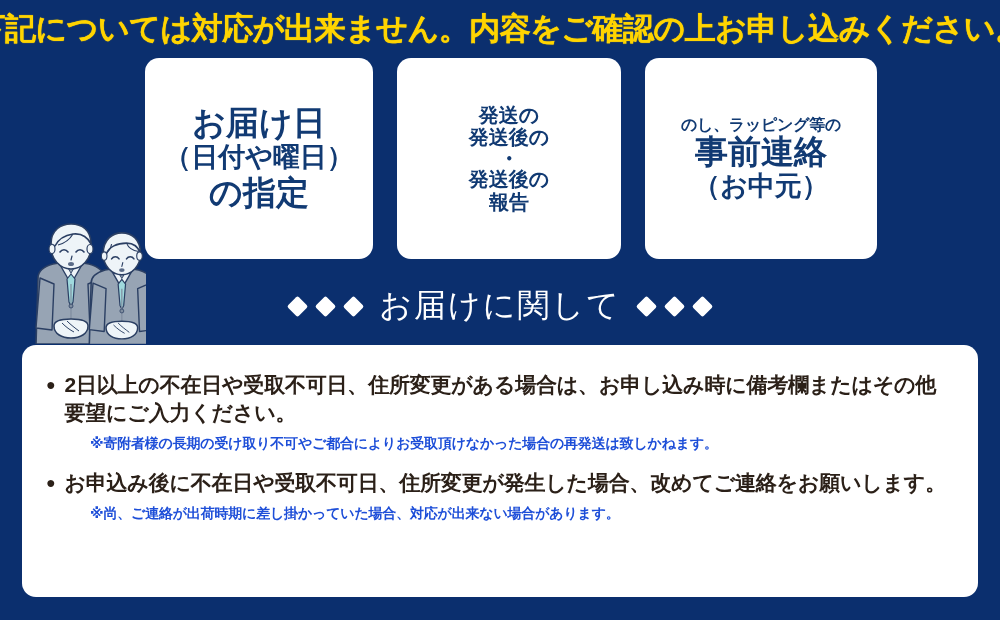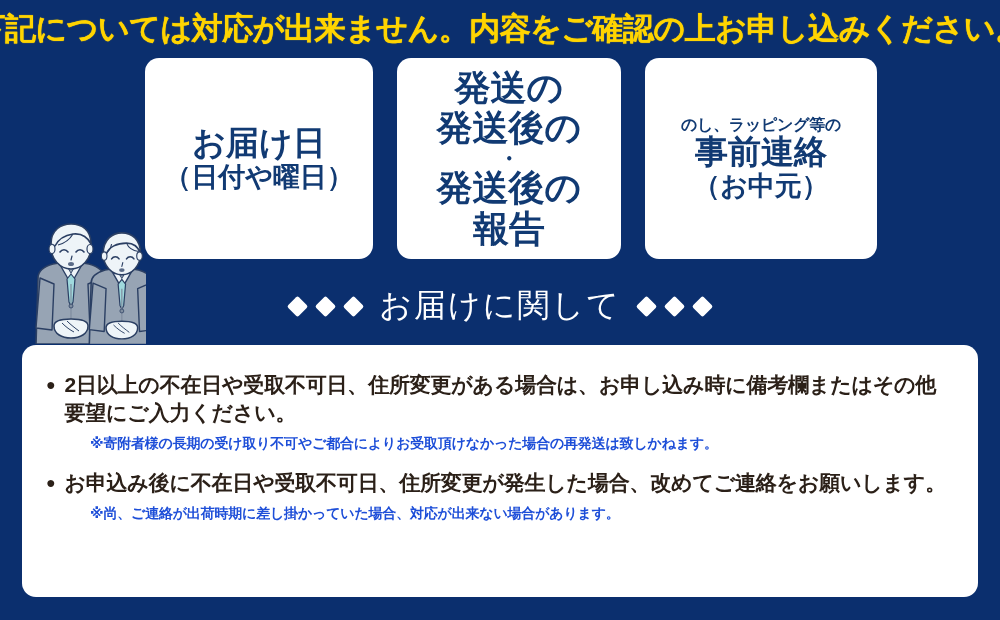--- a/index.html
+++ b/index.html
@@ -43,21 +43,21 @@
     color:#113a73;
     text-align:center;
     line-height:1.12;
     padding:6px 4px;
   }
   #card-delivery-date{ width:228px; }
   #card-shipping-notice{ width:224px; }
   #card-gift-wrapping{ width:232px; }
 
   .card-line-xl{ font-size:33px; font-weight:bold; letter-spacing:0px; }
-  .card-line-lg{ font-size:36px; font-weight:bold; }
+  .card-line-lg{ font-size:20px; font-weight:bold; }
   .card-line-md{ font-size:27px; font-weight:bold; }
   .card-line-sm{ font-size:16px; font-weight:bold; letter-spacing:-0.3px; }
   .card-dot{ font-size:22px; font-weight:bold; line-height:0.9; }
   .sp-top{ margin-top:3px; }
 
   
   #people-illustration{
     position:absolute; left:26px; top:222px;
     width:120px; height:122px;
   }
@@ -126,20 +126,21 @@
 
 <div id="header-banner">
   <div id="header-title">下記については対応が出来ません。内容をご確認の上お申し込みください。</div>
 </div>
 
 <div id="cards-row">
 
   <div class="card" id="card-delivery-date">
     <div class="card-line-xl">お届け日</div>
     <div class="card-line-md">（日付や曜日）</div>
+    <div class="card-line-xl sp-top">の指定</div>
   </div>
 
   <div class="card" id="card-shipping-notice">
     <div class="card-line-lg">発送の</div>
     <div class="card-line-lg">発送後の</div>
     <div class="card-dot">・</div>
     <div class="card-line-lg">発送後の</div>
     <div class="card-line-lg">報告</div>
   </div>
 

